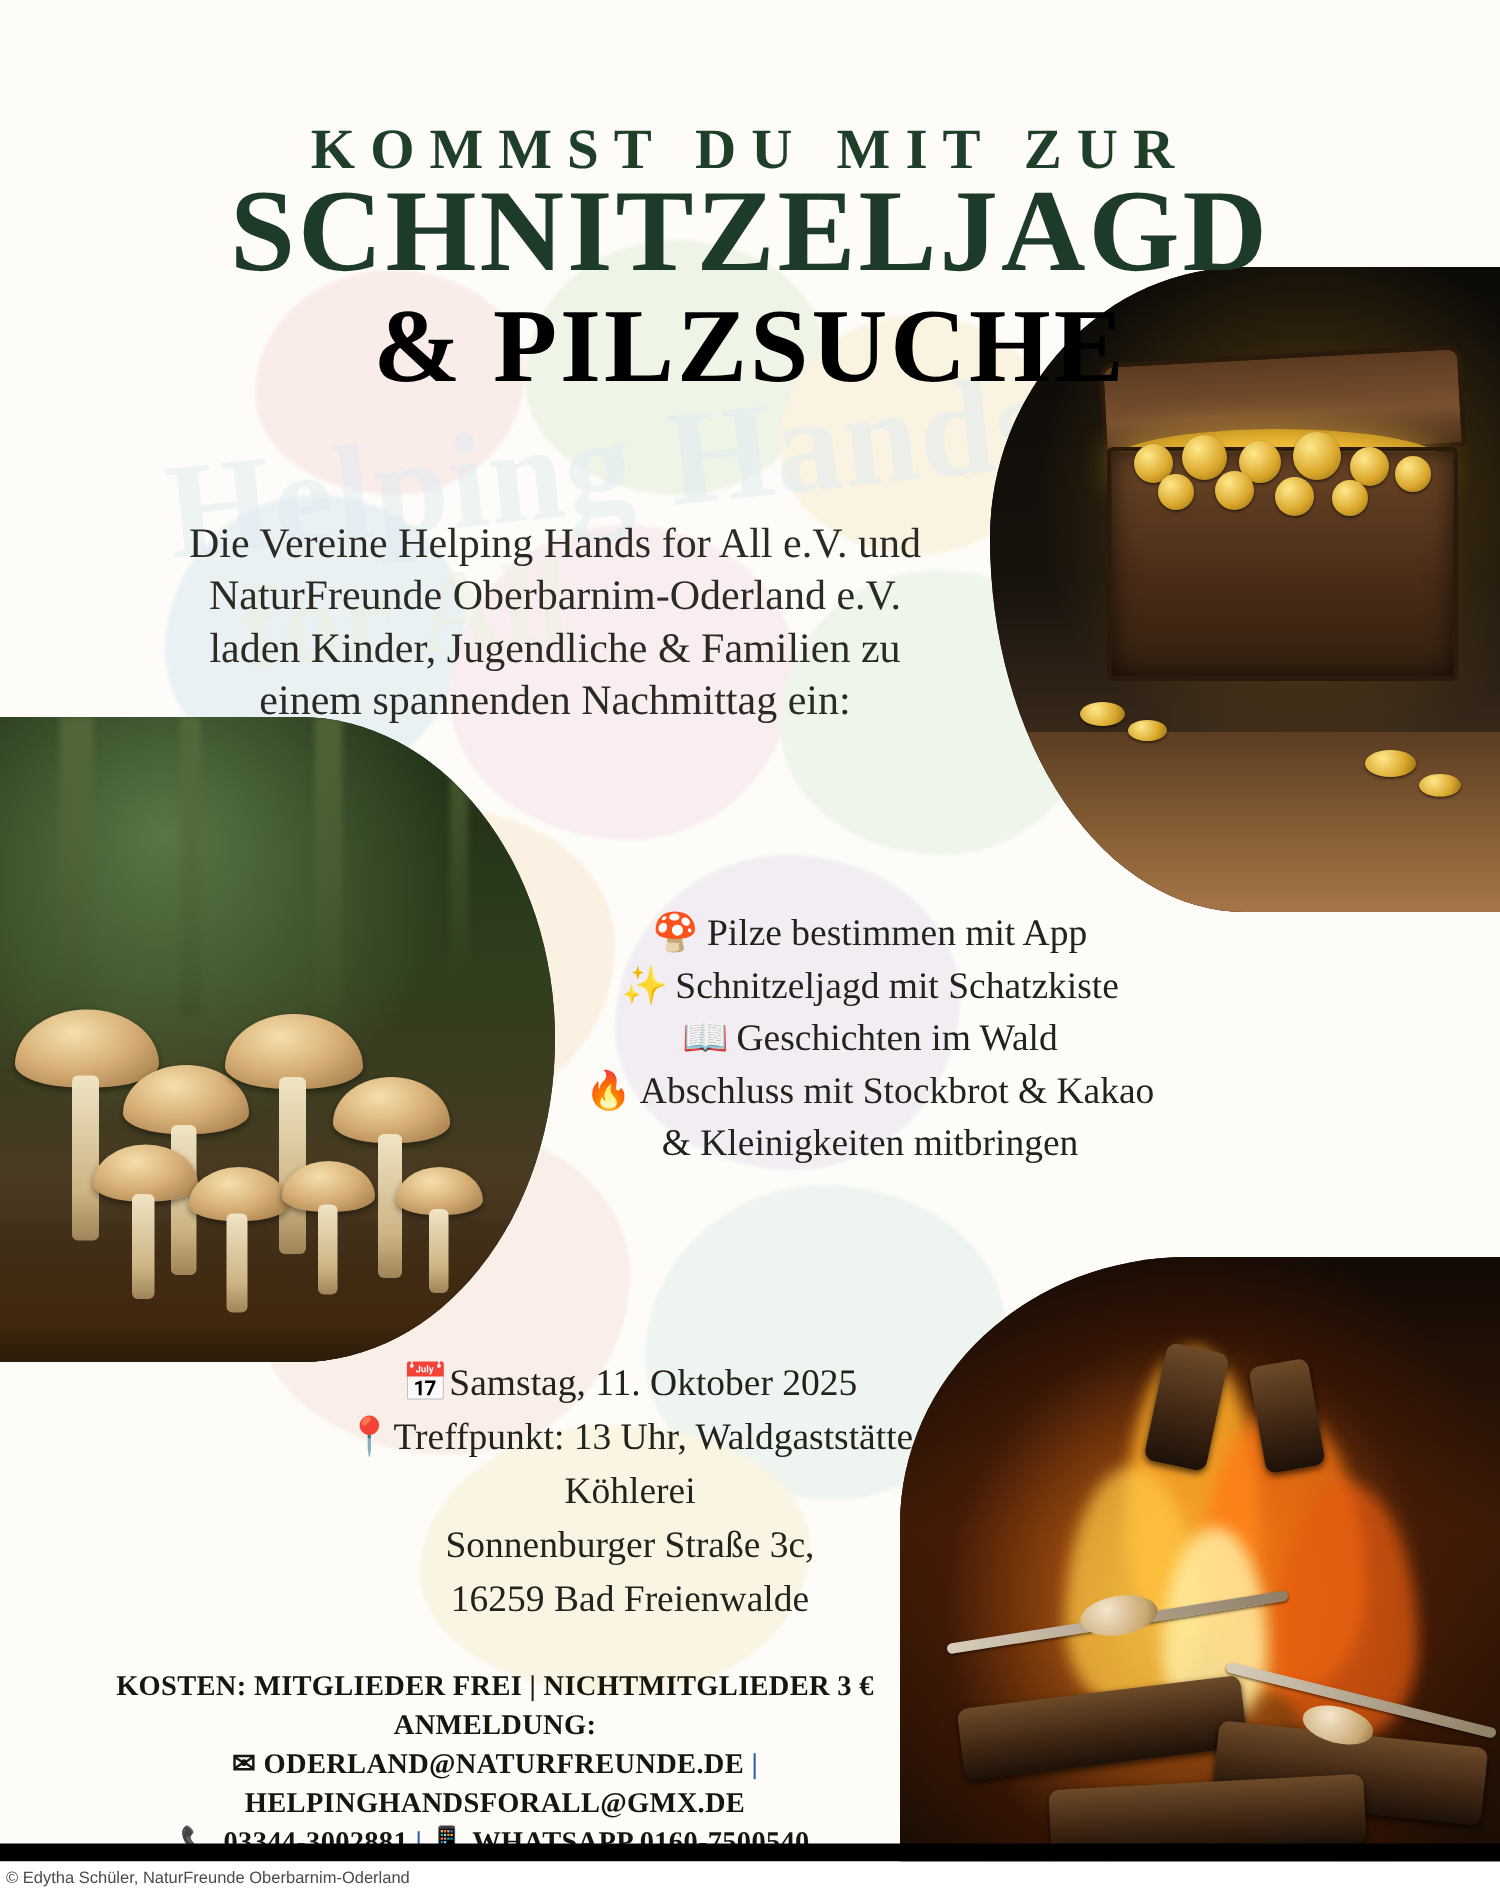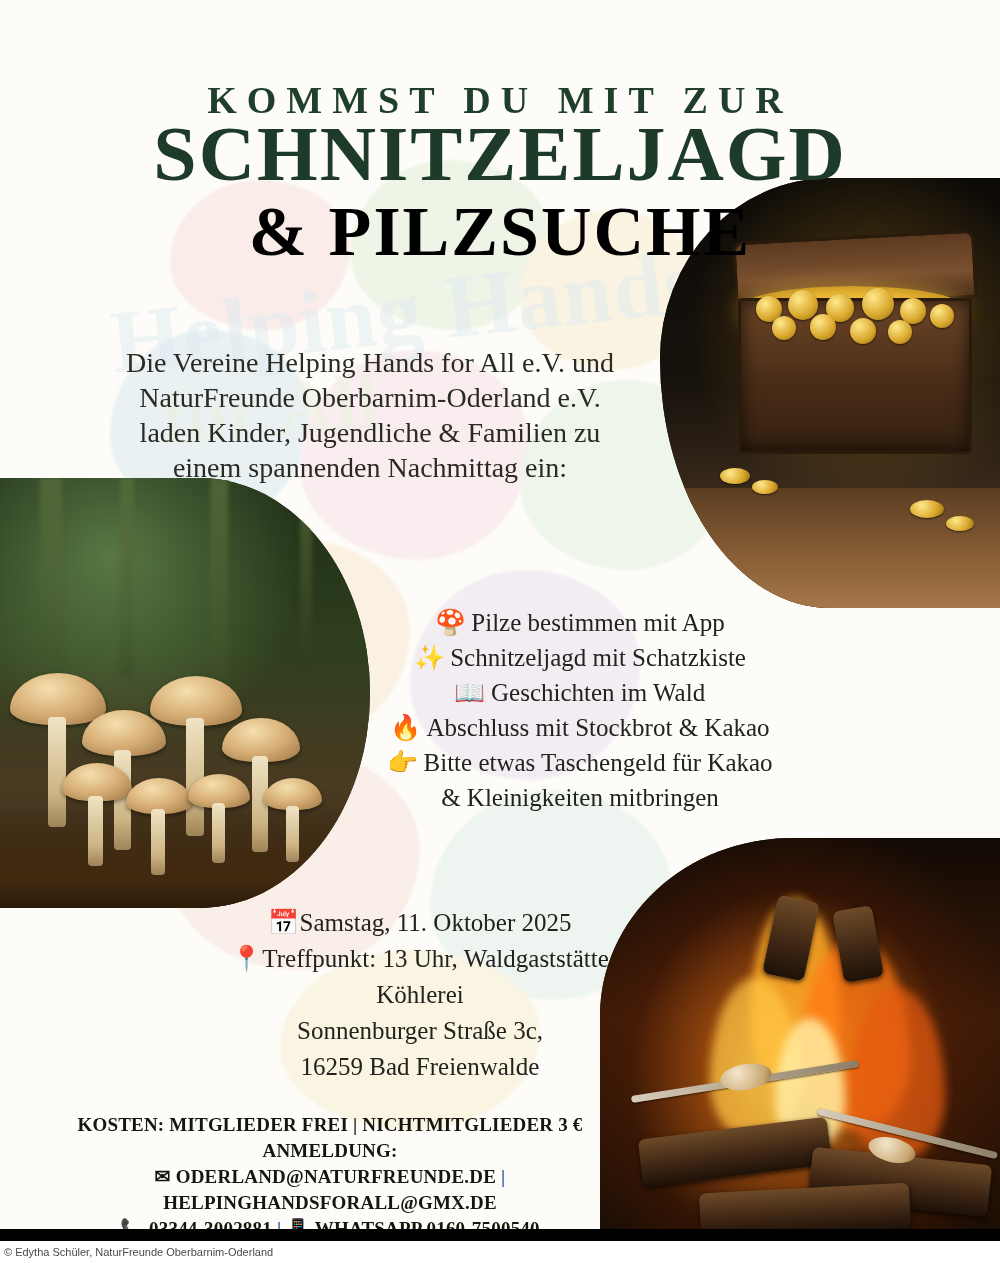--- a/index.html
+++ b/index.html
@@ -420,23 +420,20 @@
     </div>
     <div class="line">
       <span class="em">✨</span><span>Schnitzeljagd mit Schatzkiste</span>
     </div>
     <div class="line">
       <span class="em">📖</span><span>Geschichten im Wald</span>
     </div>
     <div class="line">
       <span class="em">🔥</span><span>Abschluss mit Stockbrot &amp; Kakao</span>
     </div>
-    <div class="line">
-      <span class="em">👉</span><span>Bitte etwas Taschengeld für Kakao</span>
-    </div>
     <div class="line">&amp; Kleinigkeiten mitbringen</div>
   </div>
 
   <div class="when">
     <div>
       <span class="em">📅</span><span>Samstag, 11. Oktober 2025</span>
     </div>
     <div>
       <span class="em">📍</span><span>Treffpunkt: 13 Uhr, Waldgaststätte</span>
     </div>

